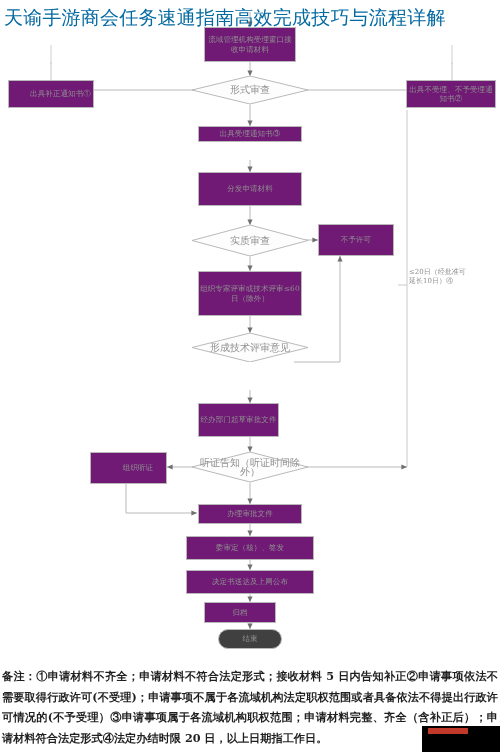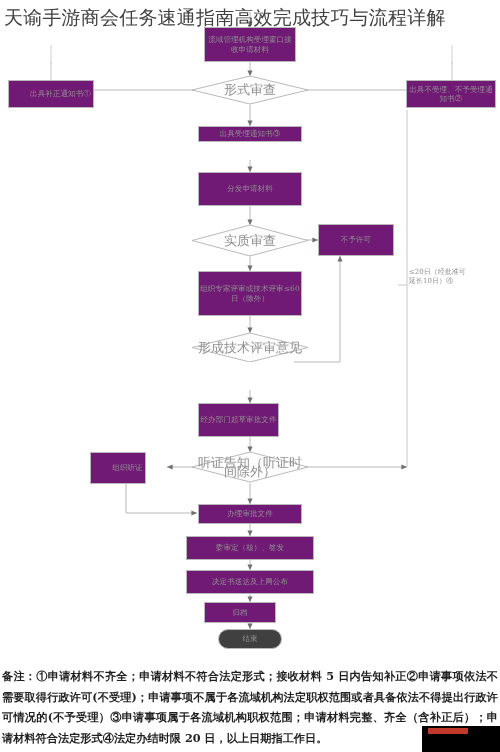--- a/index.html
+++ b/index.html
@@ -8,21 +8,21 @@
     background:#ffffff;
     font-family:"Liberation Sans","DejaVu Sans",sans-serif;
     color:#222;
     overflow:hidden;
     position:relative;
   }
   
   #title{
     position:absolute;left:4px;top:2px;width:492px;
     font-size:19px;line-height:31px;
-    color:#404040;
+    color:#0369a1;
     font-weight:400;
     letter-spacing:.2px;
     font-family:"DejaVu Sans","Liberation Sans",sans-serif;
     z-index:5;
   }
   
   #chart{
     position:absolute;left:0;top:0;width:500px;height:640px;
   }
   #chart svg{position:absolute;left:0;top:0;}
@@ -38,21 +38,21 @@
     letter-spacing:.1px;
     z-index:3;
     padding:1px;
   }
   .box{border:1px solid #b9b9b9;background:#701a75;}
   .term{border:1px solid #b9b9b9;background:#404040;border-radius:14px;}
   .dia-wrap{position:absolute;z-index:3;}
   .dia-wrap .lbl{
     position:absolute;left:0;top:0;width:100%;height:100%;
     display:flex;align-items:center;justify-content:center;
-    text-align:center;color:#8f8f8f;font-size:13px;line-height:9.5px;
+    text-align:center;color:#8f8f8f;font-size:10px;line-height:9.5px;
     font-family:"DejaVu Serif","Liberation Serif",serif;
   }
   .note{
     position:absolute;z-index:3;color:#8f8f8f;
     font-size:7px;line-height:9px;text-align:left;
     font-family:"DejaVu Serif","Liberation Serif",serif;
   }
   
   #remark{
     position:absolute;left:2px;top:666px;width:496px;
@@ -180,21 +180,21 @@
 
   <div class="node box" style="left:198px;top:403px;width:81px;height:34px;">经办部门起草审批文件</div>
 
   <div class="dia-wrap" style="left:192px;top:452px;width:116px;height:30px;">
     <svg width="116" height="30">
         <polygon points="58,0 116,15 58,30 0,15" fill="#fdfdfd" stroke="#b9b9b9" stroke-width="1"></polygon>
       </svg>
     <div class="lbl">听证告知（听证时间除外）</div>
   </div>
 
-  <div class="node box" style="left:90px;top:452px;width:56px;height:32px;padding-left:20px;">组织听证</div>
+  <div class="node box" style="left:90px;top:452px;width:77px;height:32px;padding-left:20px;">组织听证</div>
 
   <div class="node box" style="left:198px;top:504px;width:104px;height:20px;">办理审批文件</div>
 
   <div class="node box" style="left:186px;top:536px;width:128px;height:24px;">委审定（核）、签发</div>
 
   <div class="node box" style="left:186px;top:570px;width:128px;height:24px;">决定书送达及上网公布</div>
 
   <div class="node box" style="left:204px;top:602px;width:72px;height:21px;">归档</div>
 
   <div class="node term" style="left:218px;top:629px;width:64px;height:20px;">结束</div>

